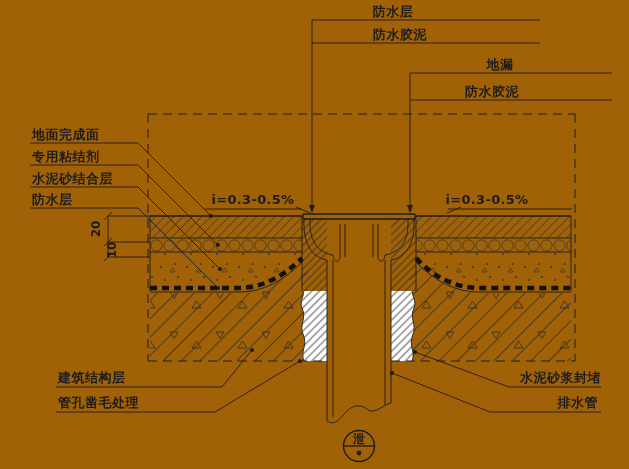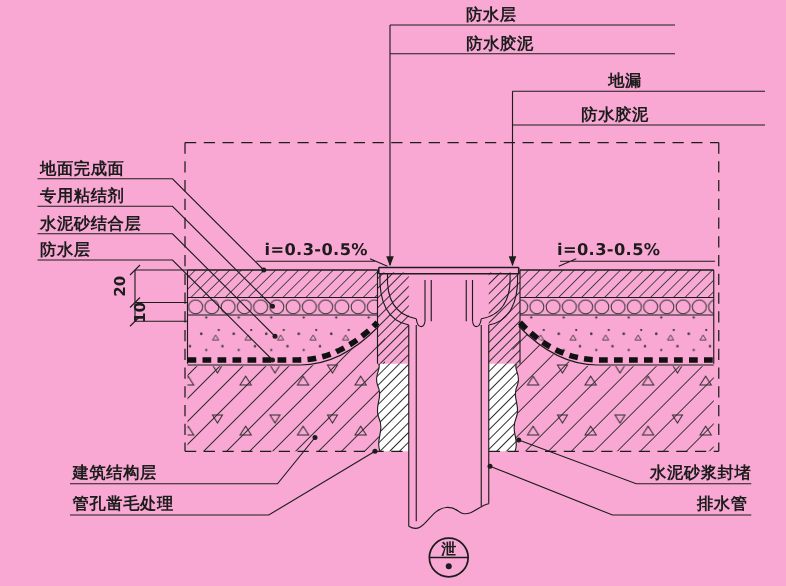--- a/index.html
+++ b/index.html
@@ -1,17 +1,17 @@
 <!DOCTYPE html>
 <html><head>
 <meta charset="utf-8">
 <style>
   html,body{margin:0;padding:0;background:#fff;}
   .canvas{
-    position:relative;width:629px;height:469px;background:#f9a8d4;
+    position:relative;width:629px;height:469px;background:#a16207;
     font-family:"DejaVu Sans",sans-serif;overflow:hidden;
   }
   .canvas svg{position:absolute;left:0;top:0;}
   text{fill:#1c1c1c;}
   .cjk{font-size:13px;font-weight:bold;letter-spacing:0.5px;}
   .num{font-size:12px;font-weight:bold;}
   .slope{font-size:13px;font-weight:bold;letter-spacing:0.3px;}
   .thin{stroke:#1c1c1c;stroke-width:0.9;fill:none;}
   .mid{stroke:#1c1c1c;stroke-width:1.3;fill:none;}
 </style>

